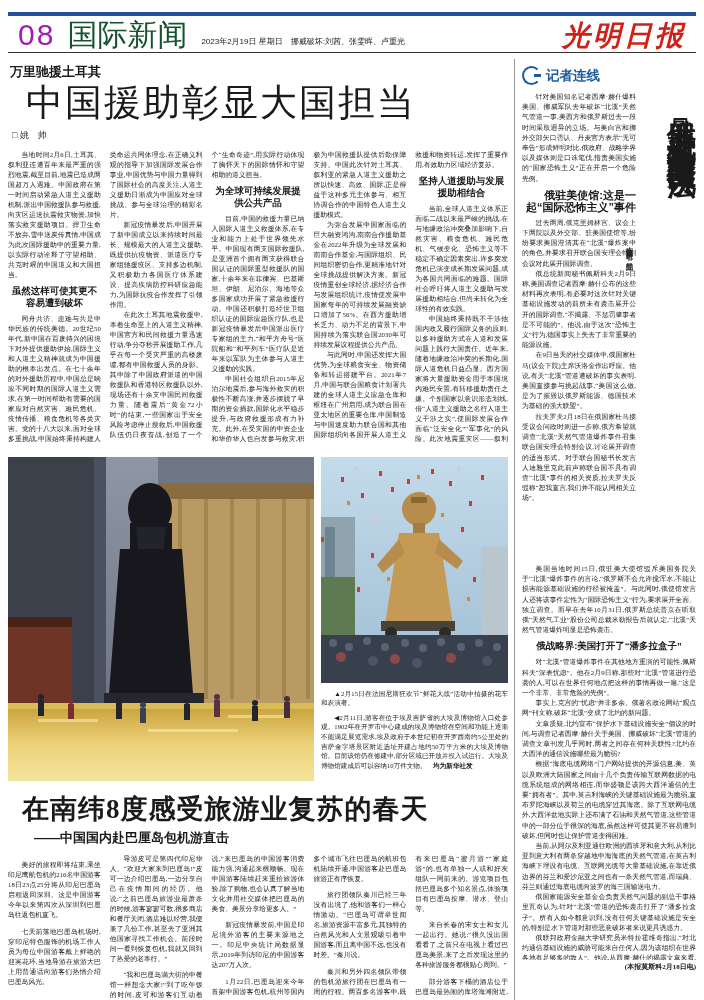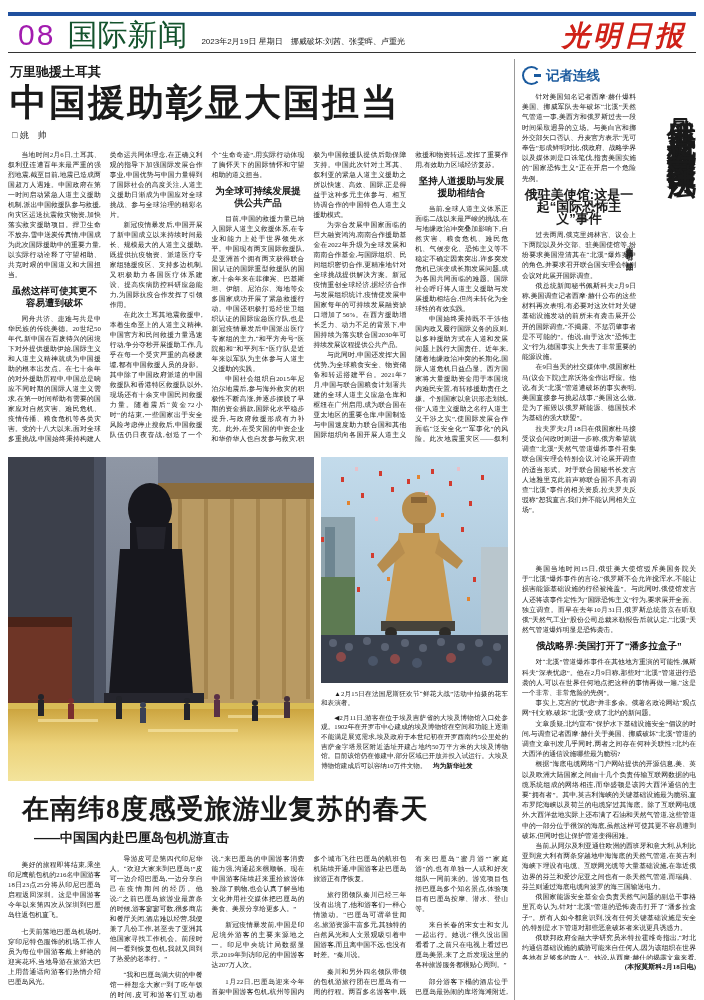--- a/index.html
+++ b/index.html
@@ -7,21 +7,21 @@
   .topbar{height:4px;background:#20509e;margin:12px 8px 0 8px;}
   .hdr{display:flex;align-items:flex-end;padding:4px 10px 2px 10px;border-bottom:1.5px solid #333;margin:0 8px;}
   .pageno{font-family:"Liberation Sans","DejaVu Sans",sans-serif;font-size:30px;color:#a21caf;letter-spacing:2px;line-height:1;}
   .secname{font-size:30px;font-weight:400;color:#14532d;margin-left:12px;line-height:1;font-family:"Liberation Sans","DejaVu Sans",sans-serif;}
   .dateline{font-size:8px;color:#222;margin-left:14px;padding-bottom:3px;font-family:"Liberation Sans","DejaVu Sans",sans-serif;}
   .masthead{margin-left:auto;font-size:28px;font-weight:bold;font-style:italic;color:#cf2118;line-height:1;letter-spacing:3px;}
   .main{display:flex;padding:6px 8px 0 8px;gap:6px;}
   .leftcol{width:500px;}
   .rightcol{flex:1;border-left:1px solid #999;padding-left:7px;min-width:0;}
   .kicker{font-size:13px;font-weight:bold;margin:4px 0 2px 2px;font-family:"Liberation Sans","DejaVu Sans",sans-serif;}
-  .bigtitle{font-size:37px;font-weight:700;letter-spacing:2px;line-height:1.1;margin:2px 0 5px 2px;}
+  .bigtitle{font-size:37px;font-weight:400;letter-spacing:2px;line-height:1.1;margin:2px 0 5px 18px;}
   .byline{font-size:9px;color:#333;margin:0 0 8px 4px;}
   .flow{column-count:5;column-gap:9px;text-align:justify;font-size:6.8px;line-height:10px;height:298px;overflow:hidden;column-fill:auto;}
   .flow2{column-count:5;column-gap:9px;text-align:justify;font-size:6.8px;line-height:10px;height:152px;overflow:hidden;column-fill:auto;}
   .flow p,.ncol p,.wide p{margin:0;}
   p.p{text-indent:2em;}
   p.h{font-weight:bold;font-size:9.5px;line-height:12px;text-align:center;margin:5px 0;font-family:"Liberation Sans","DejaVu Sans",sans-serif;}
   .photos{display:flex;gap:7px;margin-top:9px;height:324px;}
   .photoL{width:306px;height:324px;flex:none;}
   .photoRwrap{width:187px;flex:none;display:flex;flex-direction:column;}
   .photoR{width:187px;height:226px;}
@@ -30,21 +30,21 @@
   .caps .cr{font-weight:bold;}
   .trav{margin-top:10px;}
   .travtitle{font-size:27px;font-weight:700;letter-spacing:1px;margin:0 0 2px 14px;}
   .travsub{font-size:13px;font-weight:bold;margin:0 0 7px 26px;font-family:"Liberation Sans","DejaVu Sans",sans-serif;}
   .wirehdr{display:flex;align-items:center;gap:5px;margin:7px 0 7px 0;}
   .wirehdr .glogo{width:15px;height:15px;border:2.5px solid #1a5a9e;border-radius:50%;border-right-color:transparent;position:relative;flex:none;}
   .wirehdr .glogo::after{content:"";position:absolute;right:-2px;top:6px;width:7px;height:2.5px;background:#1a5a9e;}
   .wirelabel{font-size:13.5px;font-weight:900;color:#1a5a9e;font-family:"Liberation Sans","DejaVu Sans",sans-serif;}
   .wiretop{display:flex;height:468px;}
   .ncol{width:114px;flex:none;font-size:6.8px;line-height:10.2px;text-align:justify;overflow:hidden;}
-  .ncol p.h{font-size:13px;}
+  .ncol p.h{font-size:11px;text-align:right;}
   .vblock{flex:1;position:relative;}
   .vhead{position:absolute;top:6px;right:0;writing-mode:vertical-rl;font-size:29px;font-weight:900;letter-spacing:3px;line-height:1;height:456px;}
   .vby{position:absolute;top:148px;right:62px;writing-mode:vertical-rl;font-size:7.5px;letter-spacing:1px;color:#222;}
   .wide{margin-top:4px;font-size:6.8px;line-height:10.2px;text-align:justify;height:396px;overflow:hidden;}
   .wide p.h{font-size:9.5px;}
   .widecredit{font-size:7px;font-weight:bold;text-align:right;margin-top:2px;}
 </style>
 </head>
 <body>
 

